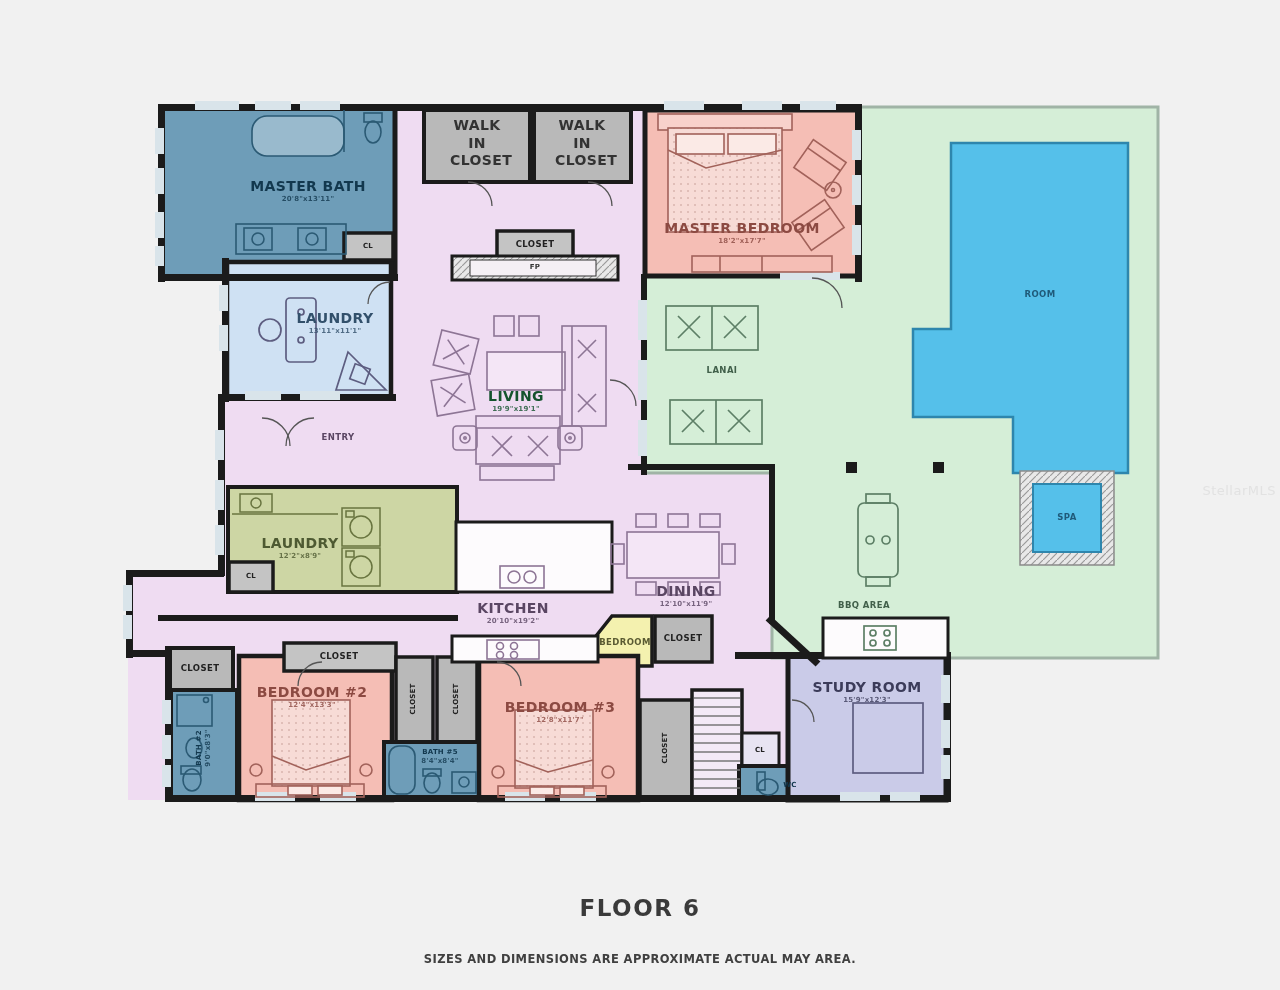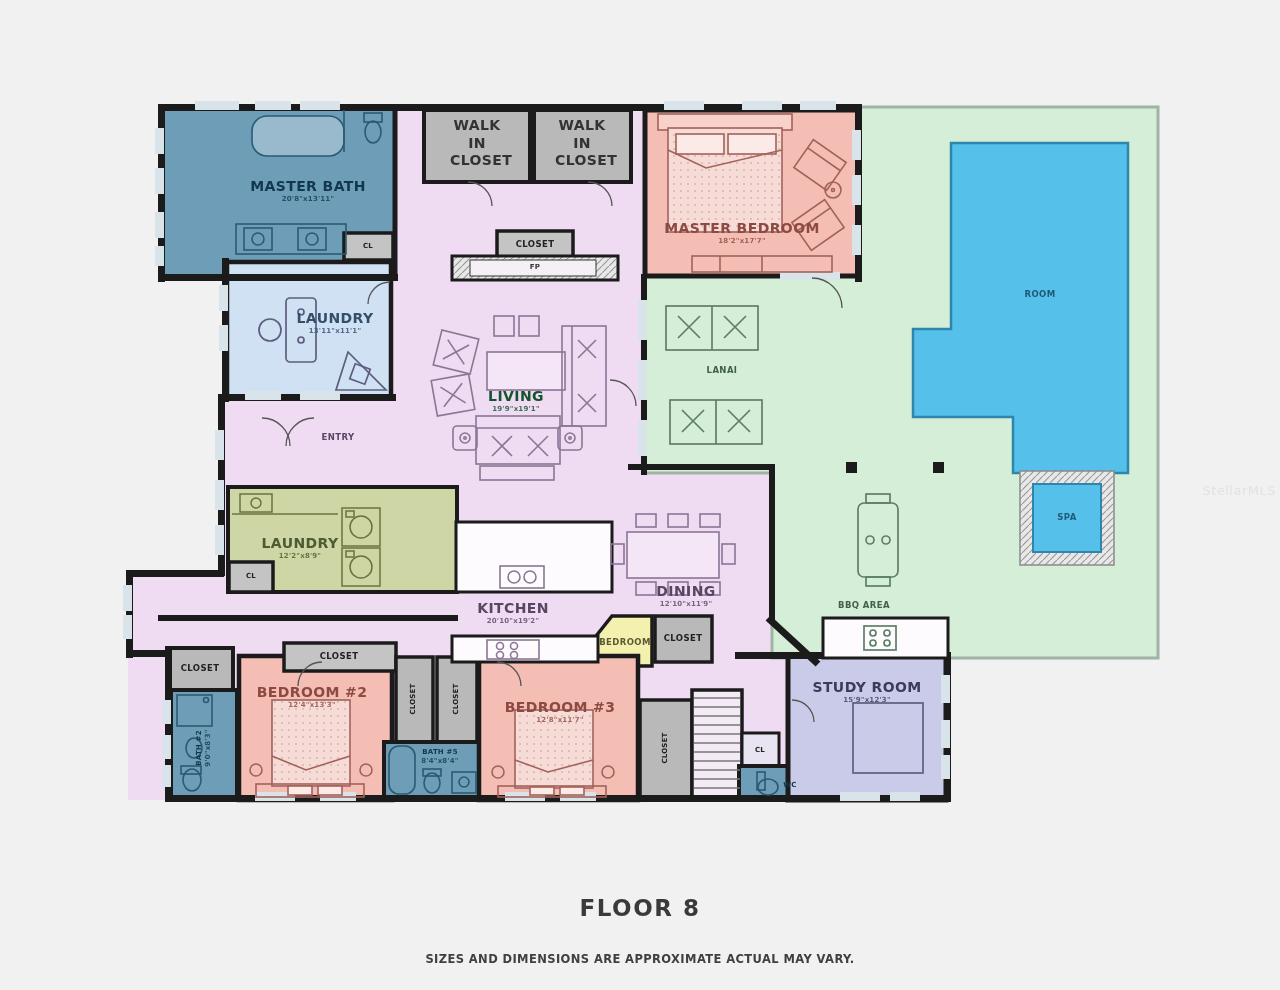--- a/index.html
+++ b/index.html
@@ -464,17 +464,17 @@
   <span class="nm">CL</span>
 </div>
 <div class="lbl sm" style="left:790px;top:786px;color:#12384e">
   <span class="nm">WC</span>
 </div>
 <div class="lbl" style="left:867px;top:692px;color:#3c3c5a">
   <span class="nm">STUDY ROOM</span>
   <span class="dm">15'9"x12'3"</span>
 </div>
 
-<div id="floor-title">FLOOR 8</div>
-<div id="disclaimer">SIZES AND DIMENSIONS ARE APPROXIMATE ACTUAL MAY VARY.</div>
+<div id="floor-title">FLOOR 6</div>
+<div id="disclaimer">SIZES AND DIMENSIONS ARE APPROXIMATE ACTUAL MAY AREA.</div>
 <div id="watermark">StellarMLS</div>
 
 </div>
 
 </body></html>

